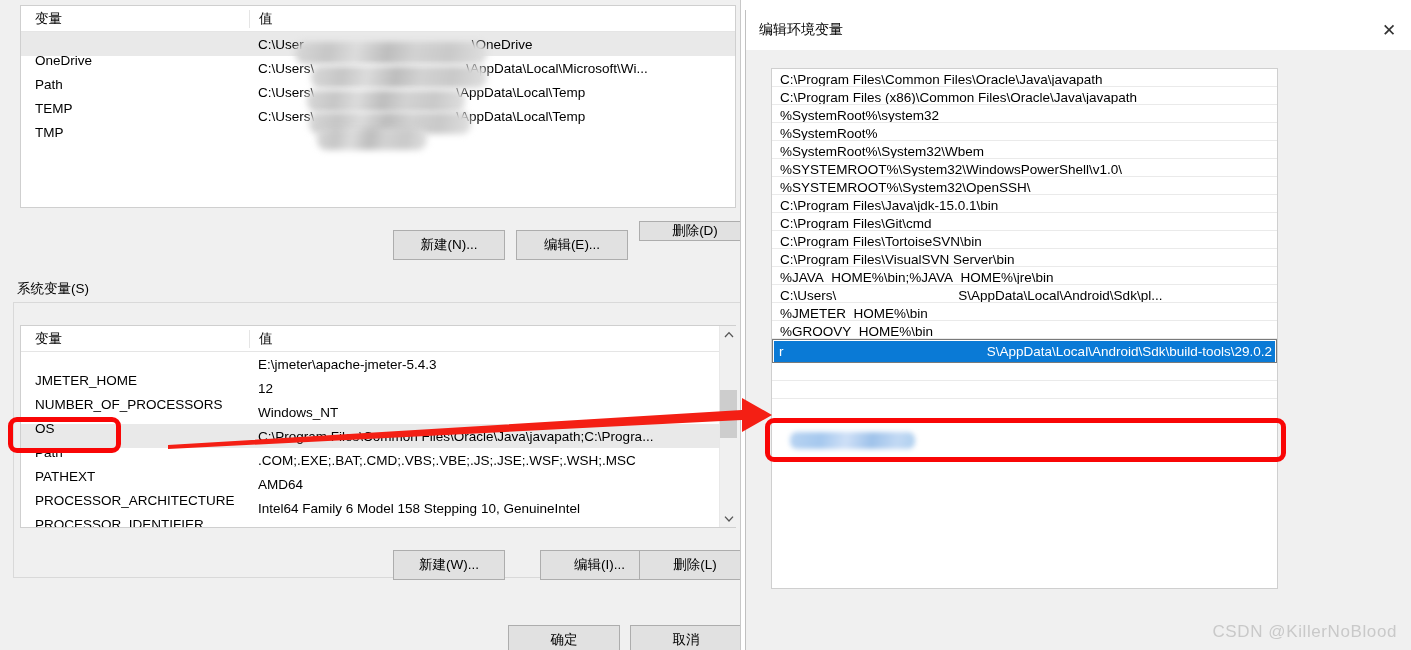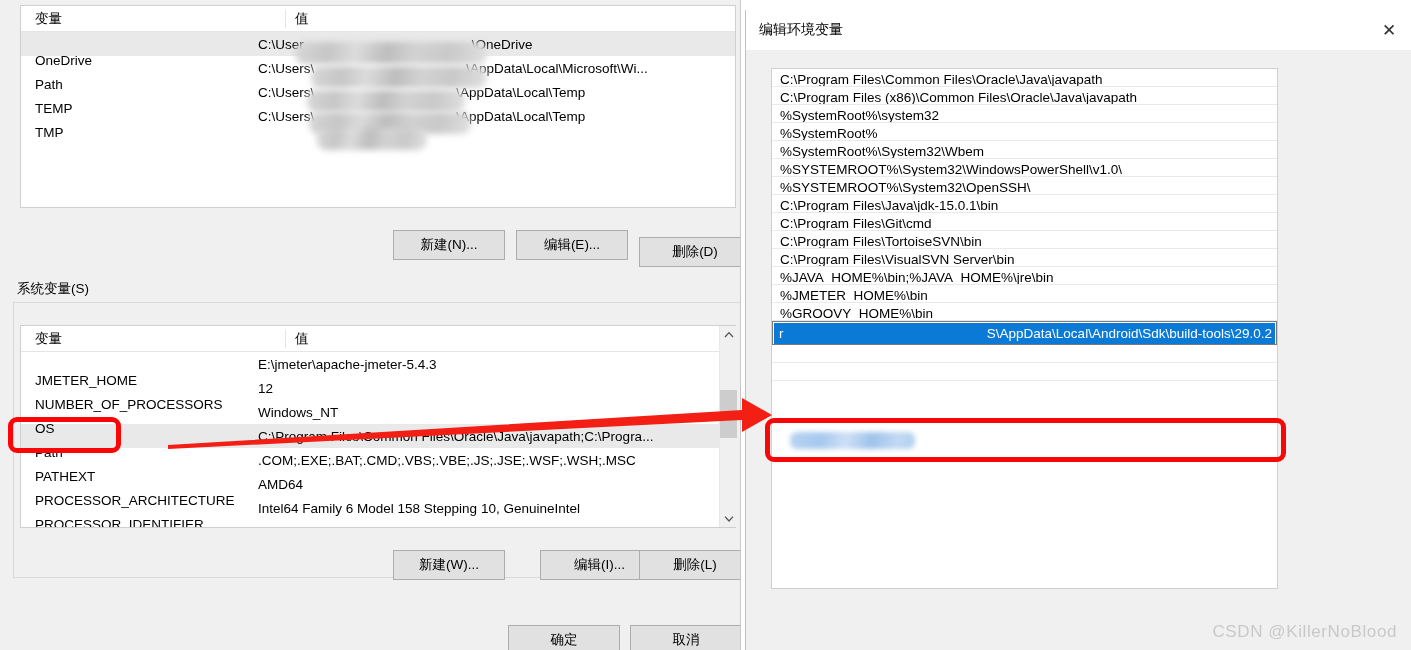--- a/index.html
+++ b/index.html
@@ -37,21 +37,20 @@
     background: #ffffff;
     border: 1px solid #cfcfcf;
     overflow: hidden;
   }
   .lb-head {
     display: flex;
     height: 26px;
     align-items: center;
     border-bottom: 1px solid #e5e5e5;
     background: #ffffff;
-    gap: 36px;
   }
   .lb-head .c1 { width: 228px; padding-left: 14px; font-size: 13.5px; color: #000; }
   .lb-head .c2 { flex: 1; padding-left: 9px; font-size: 13.5px; color: #000; border-left: 1px solid #e5e5e5; }
   .lb-row {
     display: flex;
     height: 24px;
     align-items: center;
     font-size: 13.5px;
     color: #000;
     white-space: nowrap;
@@ -238,21 +237,21 @@
     <div class="blur-cluster" style="left:295px; top:38px; width:200px; height:96px;">
       <span class="blur" style="position:absolute; left:0; top:4px; width:192px; height:22px;"></span>
       <span class="blur" style="position:absolute; left:16px; top:28px; width:176px; height:22px;"></span>
       <span class="blur" style="position:absolute; left:12px; top:52px; width:158px; height:22px;"></span>
       <span class="blur" style="position:absolute; left:14px; top:74px; width:162px; height:22px;"></span>
       <span class="blur" style="position:absolute; left:22px; top:90px; width:110px; height:22px;"></span>
     </div>
 
     <div class="btn" style="left:393px; top:230px; width:112px; height:30px;">新建(N)...</div>
     <div class="btn" style="left:516px; top:230px; width:112px; height:30px;">编辑(E)...</div>
-    <div class="btn" style="left:639px; top:237px; width:112px; height:30px;">删除(D)</div>
+    <div class="btn" style="left:639px; top:221px; width:112px; height:20px;">删除(D)</div>
 
     <div class="panel-label" style="left:13px; top:280px;">系统变量(S)</div>
     <div class="group-box" style="left:13px; top:302px; width:740px; height:276px; border-right:none;"></div>
 
     <div class="list-box" style="left:20px; top:325px; width:716px; height:203px;">
       <div class="lb-head">
         <div class="c1">变量</div>
         <div class="c2">值</div>
       </div>
       <div id="system-rows">
@@ -326,20 +325,21 @@
           <div class="path-row">%SystemRoot%\system32</div>
           <div class="path-row">%SystemRoot%</div>
           <div class="path-row">%SystemRoot%\System32\Wbem</div>
           <div class="path-row">%SYSTEMROOT%\System32\WindowsPowerShell\v1.0\</div>
           <div class="path-row">%SYSTEMROOT%\System32\OpenSSH\</div>
           <div class="path-row">C:\Program Files\Java\jdk-15.0.1\bin</div>
           <div class="path-row">C:\Program Files\Git\cmd</div>
           <div class="path-row">C:\Program Files\TortoiseSVN\bin</div>
           <div class="path-row">C:\Program Files\VisualSVN Server\bin</div>
           <div class="path-row">%JAVA_HOME%\bin;%JAVA_HOME%\jre\bin</div>
+          <div class="path-row"><span>C:\Users\</span><span style="display: inline-block; width: 122px;"></span><span>S\AppData\Local\Android\Sdk\pl...</span></div>
           <div class="path-row">%JMETER_HOME%\bin</div>
           <div class="path-row">%GROOVY_HOME%\bin</div>
           <div class="path-row edit">
             <div class="edit-inner"><span style="float: left;">r</span><span style="display: inline-block; width: 0px;"></span><span>S\AppData\Local\Android\Sdk\build-tools\29.0.2</span></div>
           </div>
           <div class="path-row">&nbsp;</div>
           <div class="path-row">&nbsp;</div>
         </div>
     </div>
 

